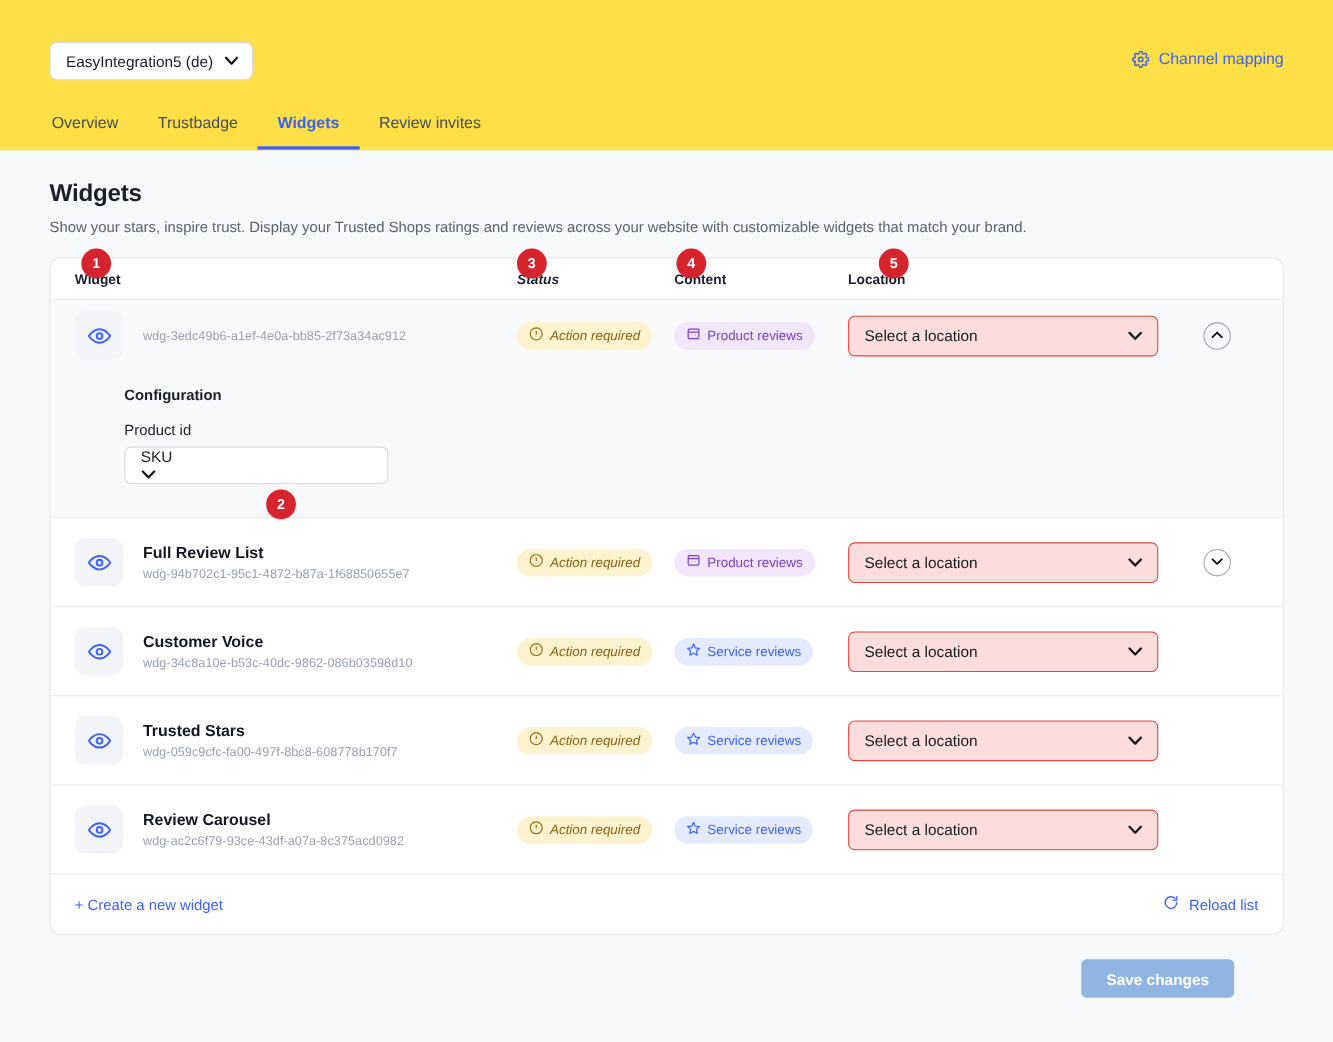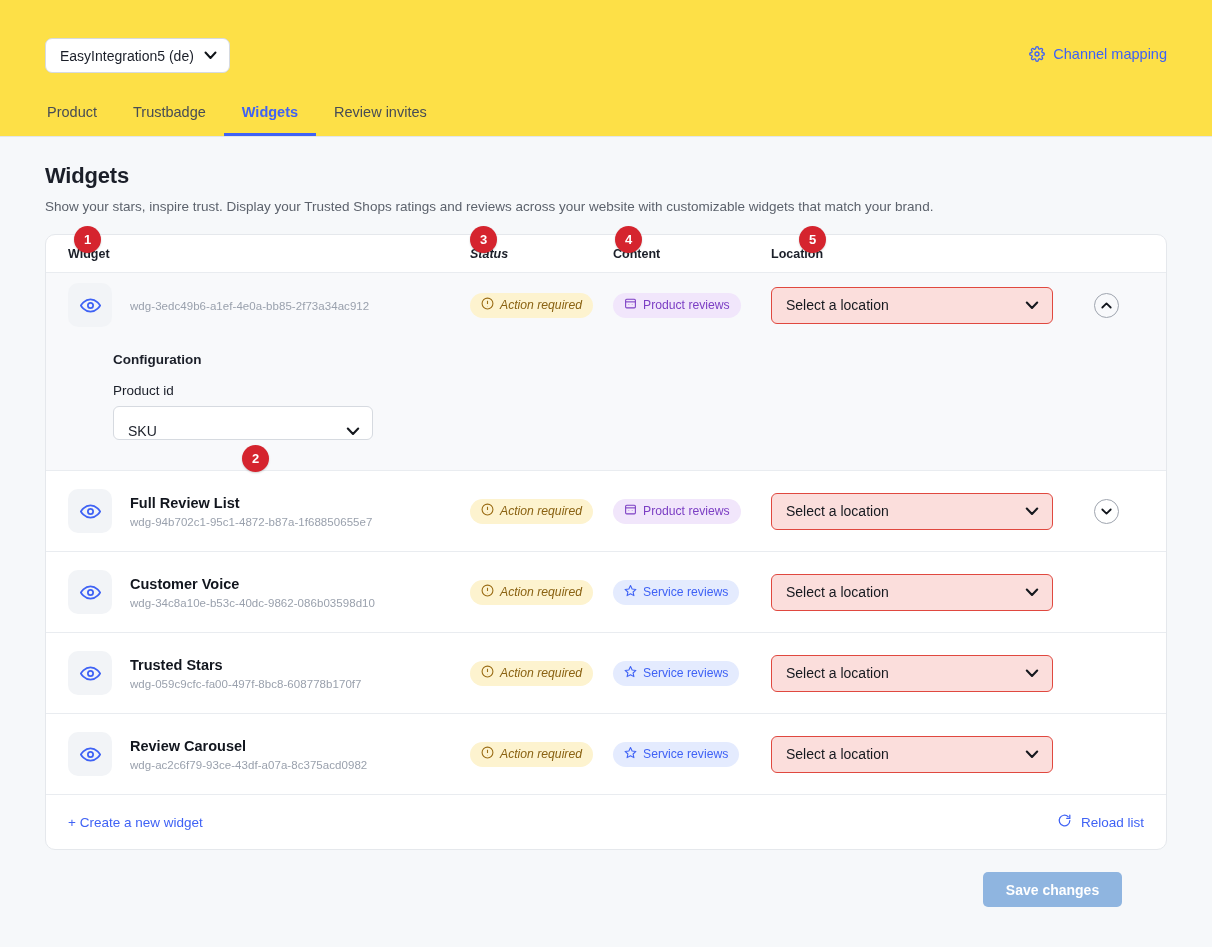--- a/index.html
+++ b/index.html
@@ -124,25 +124,25 @@
     display:flex; align-items:center; justify-content:center;
     cursor:pointer; margin-left:auto; margin-right:47px;
     font-size:11px; color:#11151c; font-weight:bold;
   }
 
   
   .cfg-title { font-size:13.5px; font-weight:700; margin:12px 0 16px 0; }
   .cfg-label { font-size:13.5px; color:#1b1f29; margin-bottom:8px; }
   .cfg-select {
     position:relative;
-    width:260px; height:34px;
+    width:240px; height:34px;
     border:1px solid #d6dae0; border-radius:6px; background:#fff;
-    display:flex; align-items:flex-end; justify-content:space-between;
+    display:flex; align-items:flex-start; justify-content:space-between;
     padding:0 12px 0 14px;
-    font-size:14px; cursor:pointer;
+    font-size:14px; cursor:pointer;flex-direction:column;
   }
   .cfg-select .chev { font-weight:bold; font-size:14px; }
 
   
   .card-foot {
     display:flex; align-items:center; justify-content:space-between;
     height:54px; padding:0 22px 0 22px;
     font-size:13.5px;
   }
   .create-link { color:#3f62f5; cursor:pointer; }
@@ -187,21 +187,21 @@
       <span class="gear">
         <svg width="16" height="16" viewBox="0 0 24 24" fill="none" stroke="#3f62f5" stroke-width="2">
           <circle cx="12" cy="12" r="3"></circle>
           <path d="M19.4 15a1.65 1.65 0 0 0 .33 1.82l.06.06a2 2 0 1 1-2.83 2.83l-.06-.06a1.65 1.65 0 0 0-1.82-.33 1.65 1.65 0 0 0-1 1.51V21a2 2 0 0 1-4 0v-.09A1.65 1.65 0 0 0 9 19.4a1.65 1.65 0 0 0-1.82.33l-.06.06a2 2 0 1 1-2.83-2.83l.06-.06a1.65 1.65 0 0 0 .33-1.82 1.65 1.65 0 0 0-1.51-1H3a2 2 0 0 1 0-4h.09A1.65 1.65 0 0 0 4.6 9a1.65 1.65 0 0 0-.33-1.82l-.06-.06a2 2 0 1 1 2.83-2.83l.06.06A1.65 1.65 0 0 0 9 4.6h.09A1.65 1.65 0 0 0 10.1 3.09V3a2 2 0 0 1 4 0v.09A1.65 1.65 0 0 0 15 4.6a1.65 1.65 0 0 0 1.82-.33l.06-.06a2 2 0 1 1 2.83 2.83l-.06.06A1.65 1.65 0 0 0 19.4 9v.09a1.65 1.65 0 0 0 1.51 1H21a2 2 0 0 1 0 4h-.09a1.65 1.65 0 0 0-1.51 1z"></path>
         </svg>
       </span>
       <span>Channel mapping</span>
     </div>
 
     <div class="tabs">
-      <div class="tab"><span>Product</span></div>
+      <div class="tab"><span>Overview</span></div>
       <div class="tab"><span>Trustbadge</span></div>
       <div class="tab active"><span>Widgets</span></div>
       <div class="tab"><span>Review invites</span></div>
     </div>
   </div>
 
   <div class="main">
 
     <h1 class="page-title">Widgets</h1>
     <p class="subtitle">Show your stars, inspire trust. Display your Trusted Shops ratings and reviews across your website with customizable widgets that match your brand.</p>

